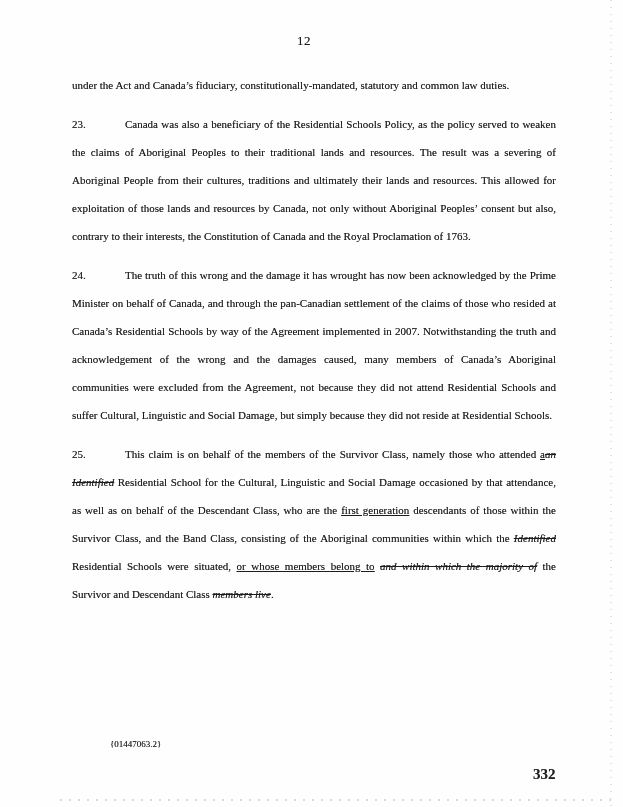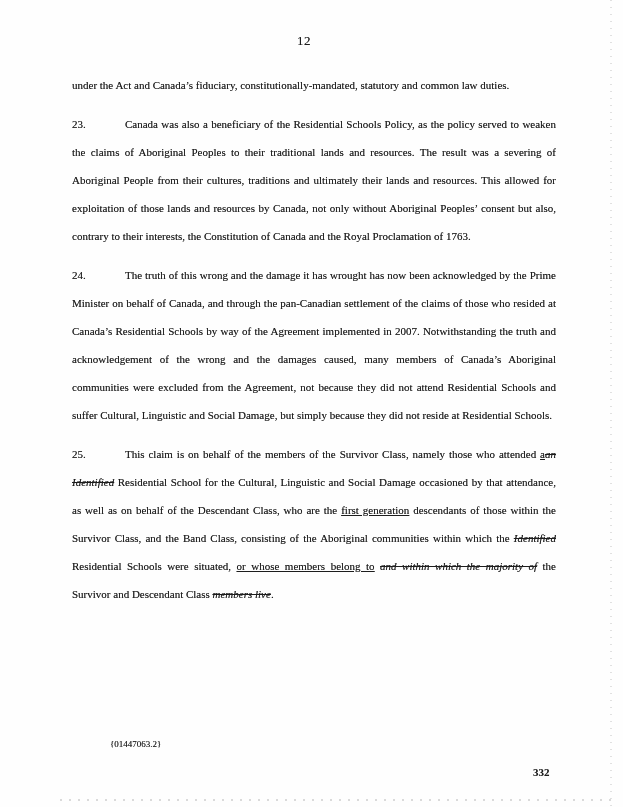--- a/index.html
+++ b/index.html
@@ -52,21 +52,21 @@
     top: 739px;
     left: 90px;
     font-size: 9px;
     text-shadow: 0 0 0.4px rgba(0,0,0,0.5);
     margin-left: 20px;
   }
   .footer-page-num {
     position: absolute;
     top: 766px;
     left: 533px;
-    font-size: 11px;
+    font-size: 15px;
     font-weight: bold;
     text-shadow: 0 0 0.4px rgba(0,0,0,0.4);
   }
   .artifact-right {
     position: absolute;
     top: 0;
     right: 11px;
     width: 2px;
     height: 100%;
     background: repeating-linear-gradient(

